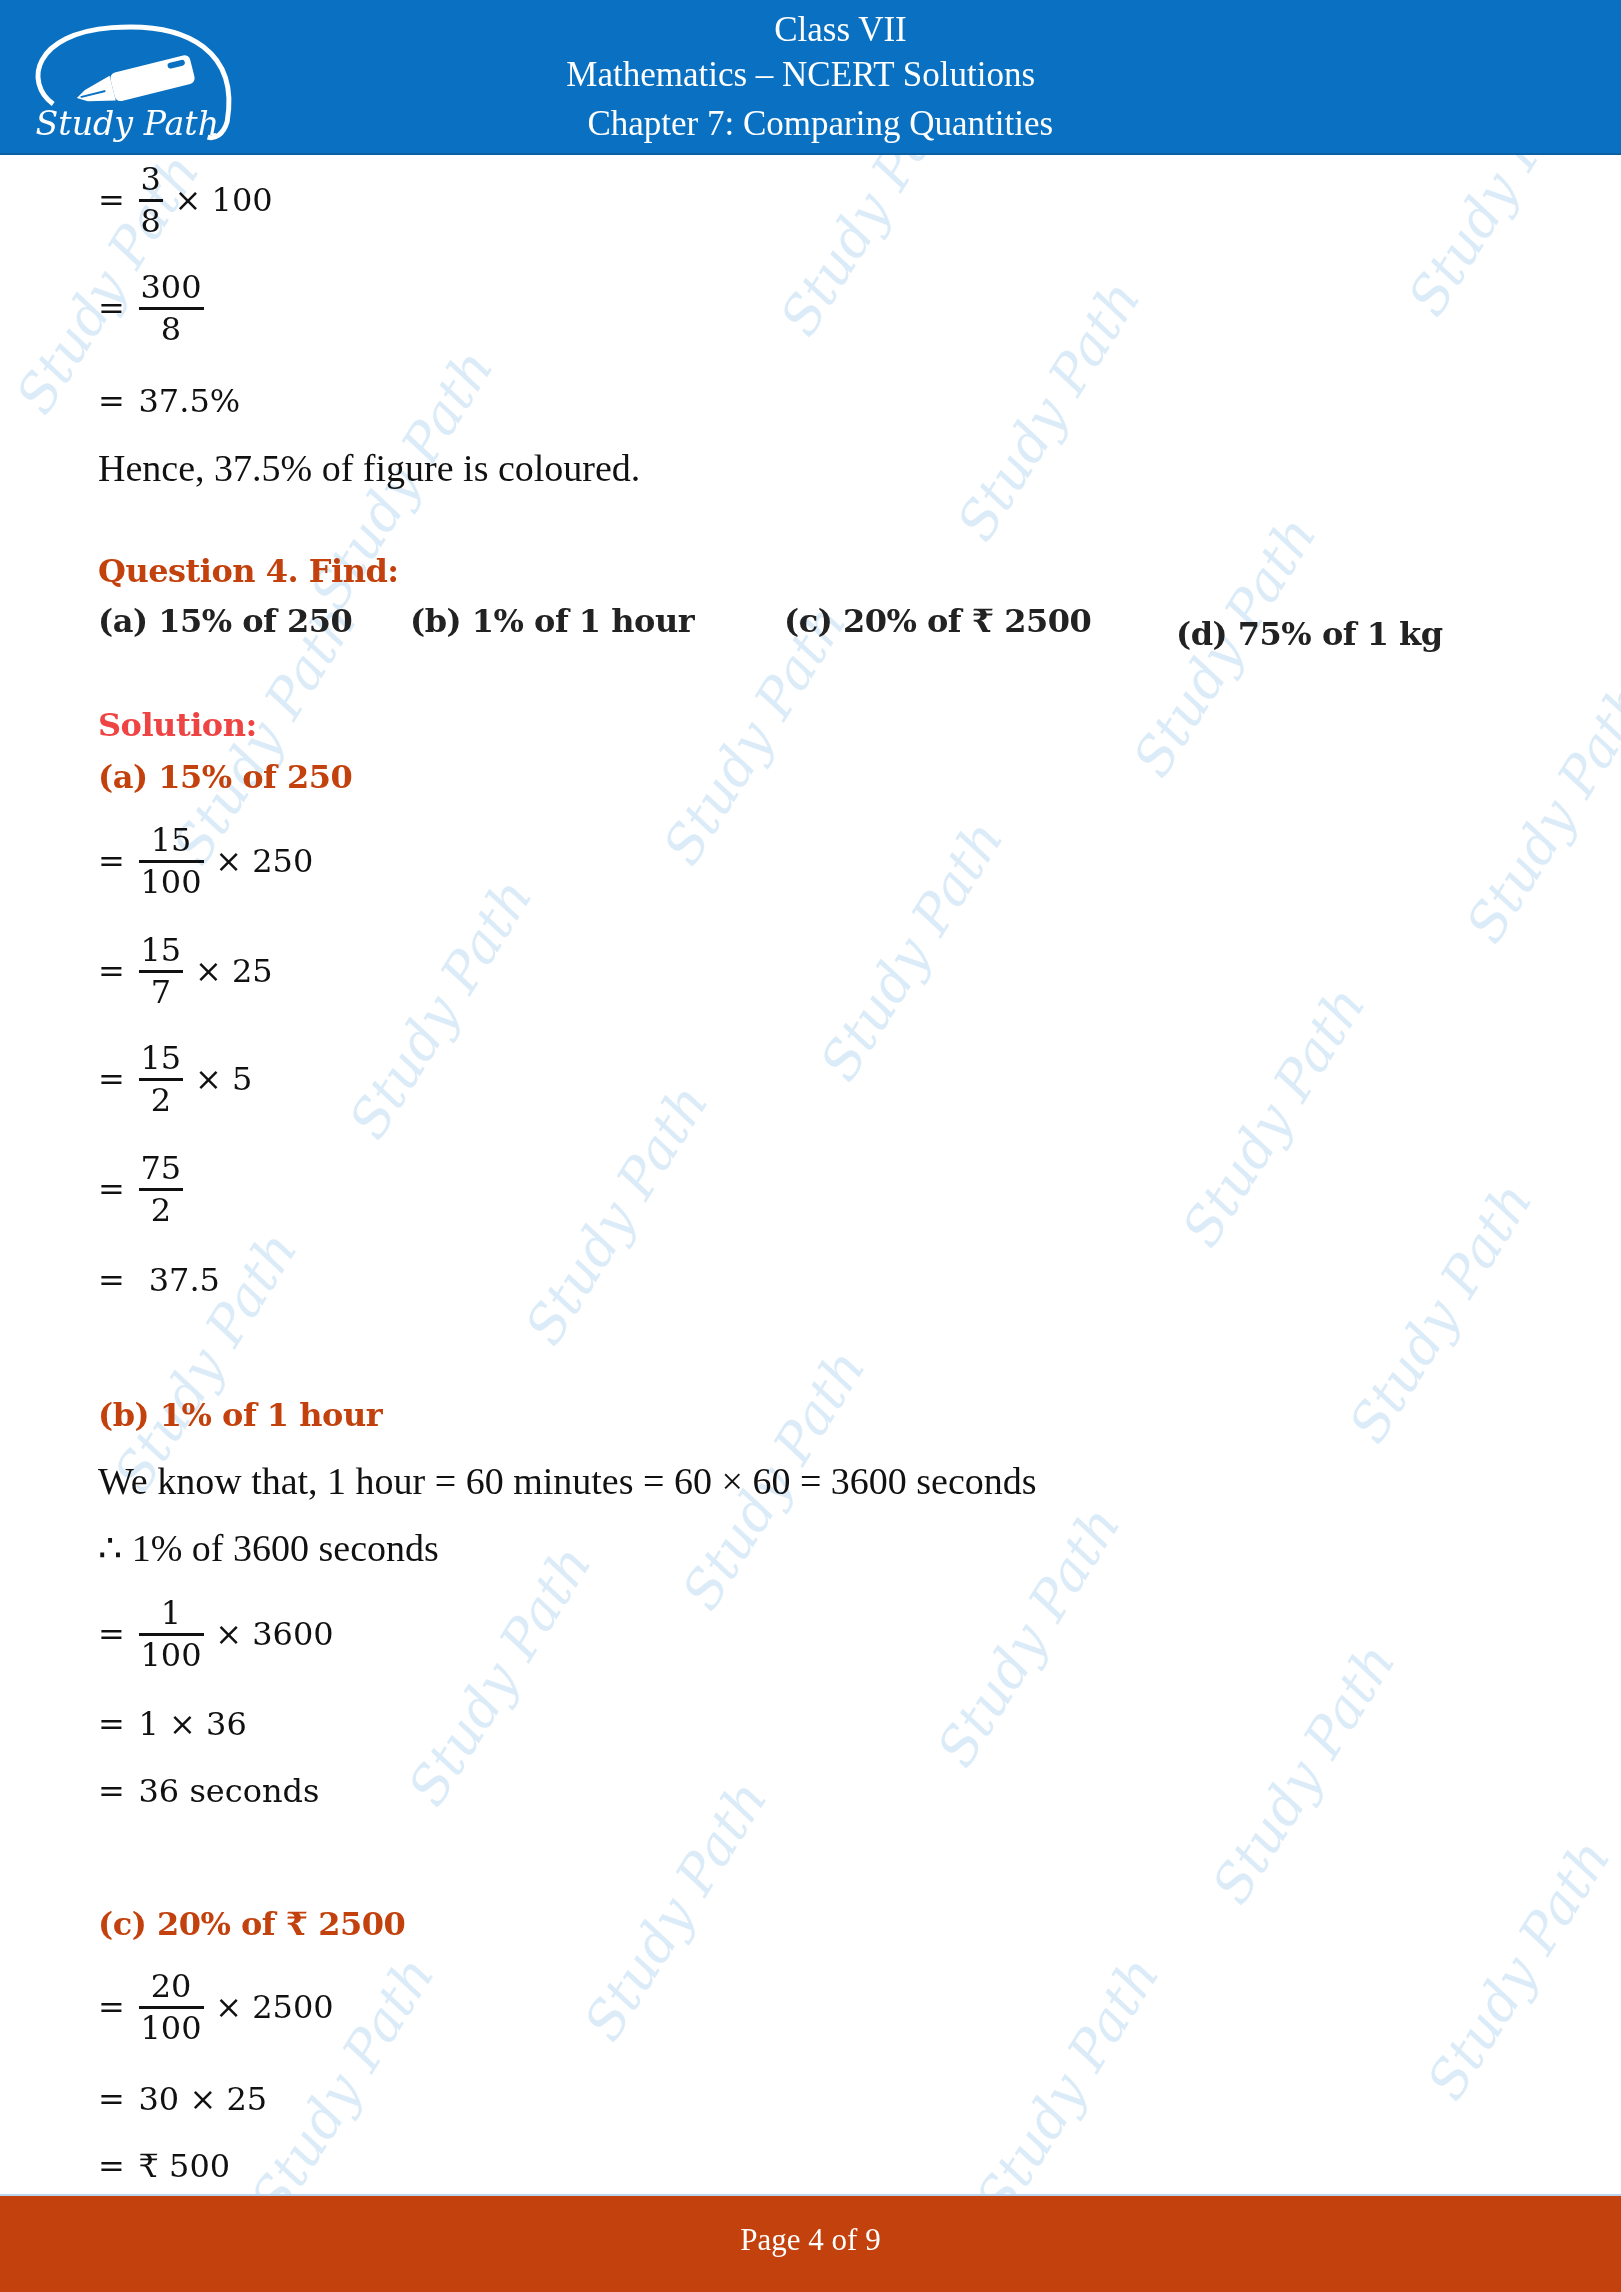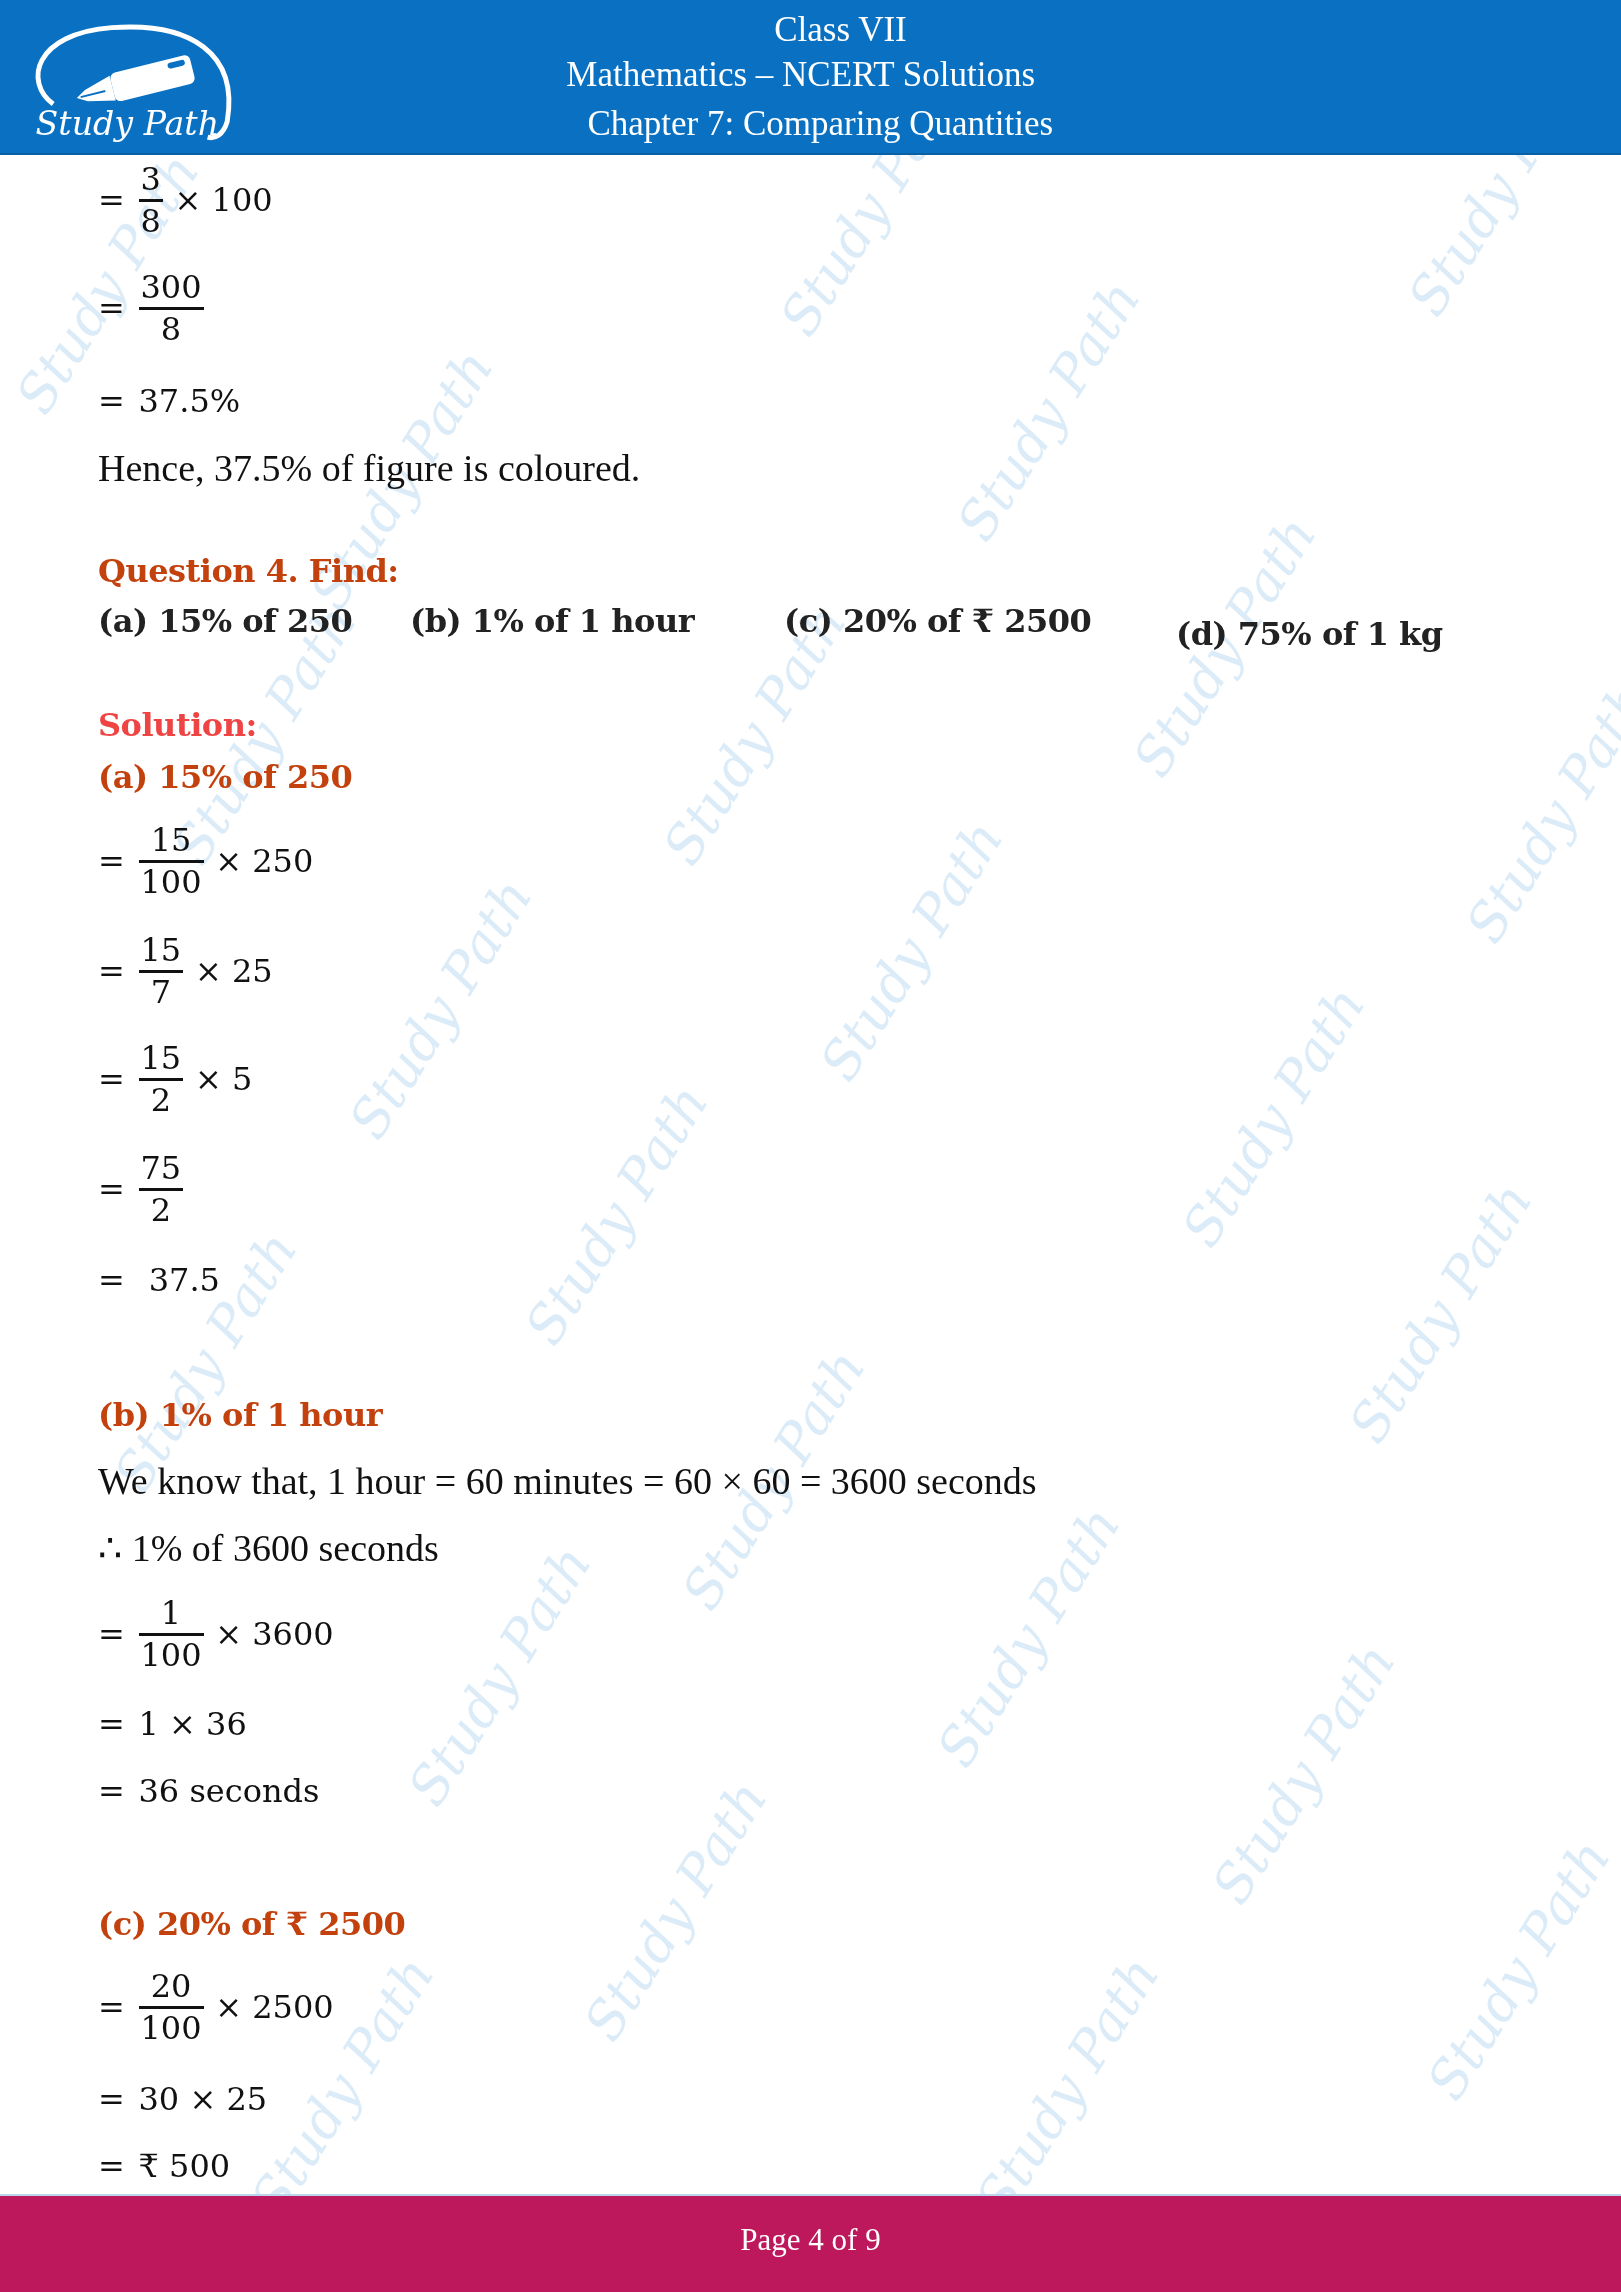--- a/index.html
+++ b/index.html
@@ -15,21 +15,21 @@
   .header-text {
     position: absolute; left: 0; top: 0; width: 1621px; text-align: center; color: #ffffff;
     font-family: "Liberation Serif", "DejaVu Serif", serif;
   }
   .header-text .l1 { position: absolute; left: 0; width: 100%; top: 9.8px; font-size: 35px; margin-left: 30px; }
   .header-text .l2 { position: absolute; left: -9.8px; width: 100%; top: 55px; font-size: 35px; }
   .header-text .l3 { position: absolute; left: 9.8px; width: 100%; top: 104px; font-size: 35px; }
 
   .footer {
     position: absolute; left: 0; top: 2194px; width: 1621px; height: 99px;
-    background: #be185d; border-top: 2px solid #b9d6ee;
+    background: #c2410c; border-top: 2px solid #b9d6ee;
     color: #ffffff; text-align: center; font-size: 31px; padding-top: 25.5px;
     font-family: "Liberation Serif", "DejaVu Serif", serif;
   }
 
   .watermarks { position: absolute; left: 0; top: 155px; width: 1621px; height: 2039px; overflow: hidden; pointer-events: none; }
   .wm {
     position: absolute; color: #cfe6f6; font-family: "DejaVu Serif", serif; font-style: italic;
     font-size: 53px; transform: rotate(-58deg); white-space: nowrap; opacity: 0.75;
   }
 

